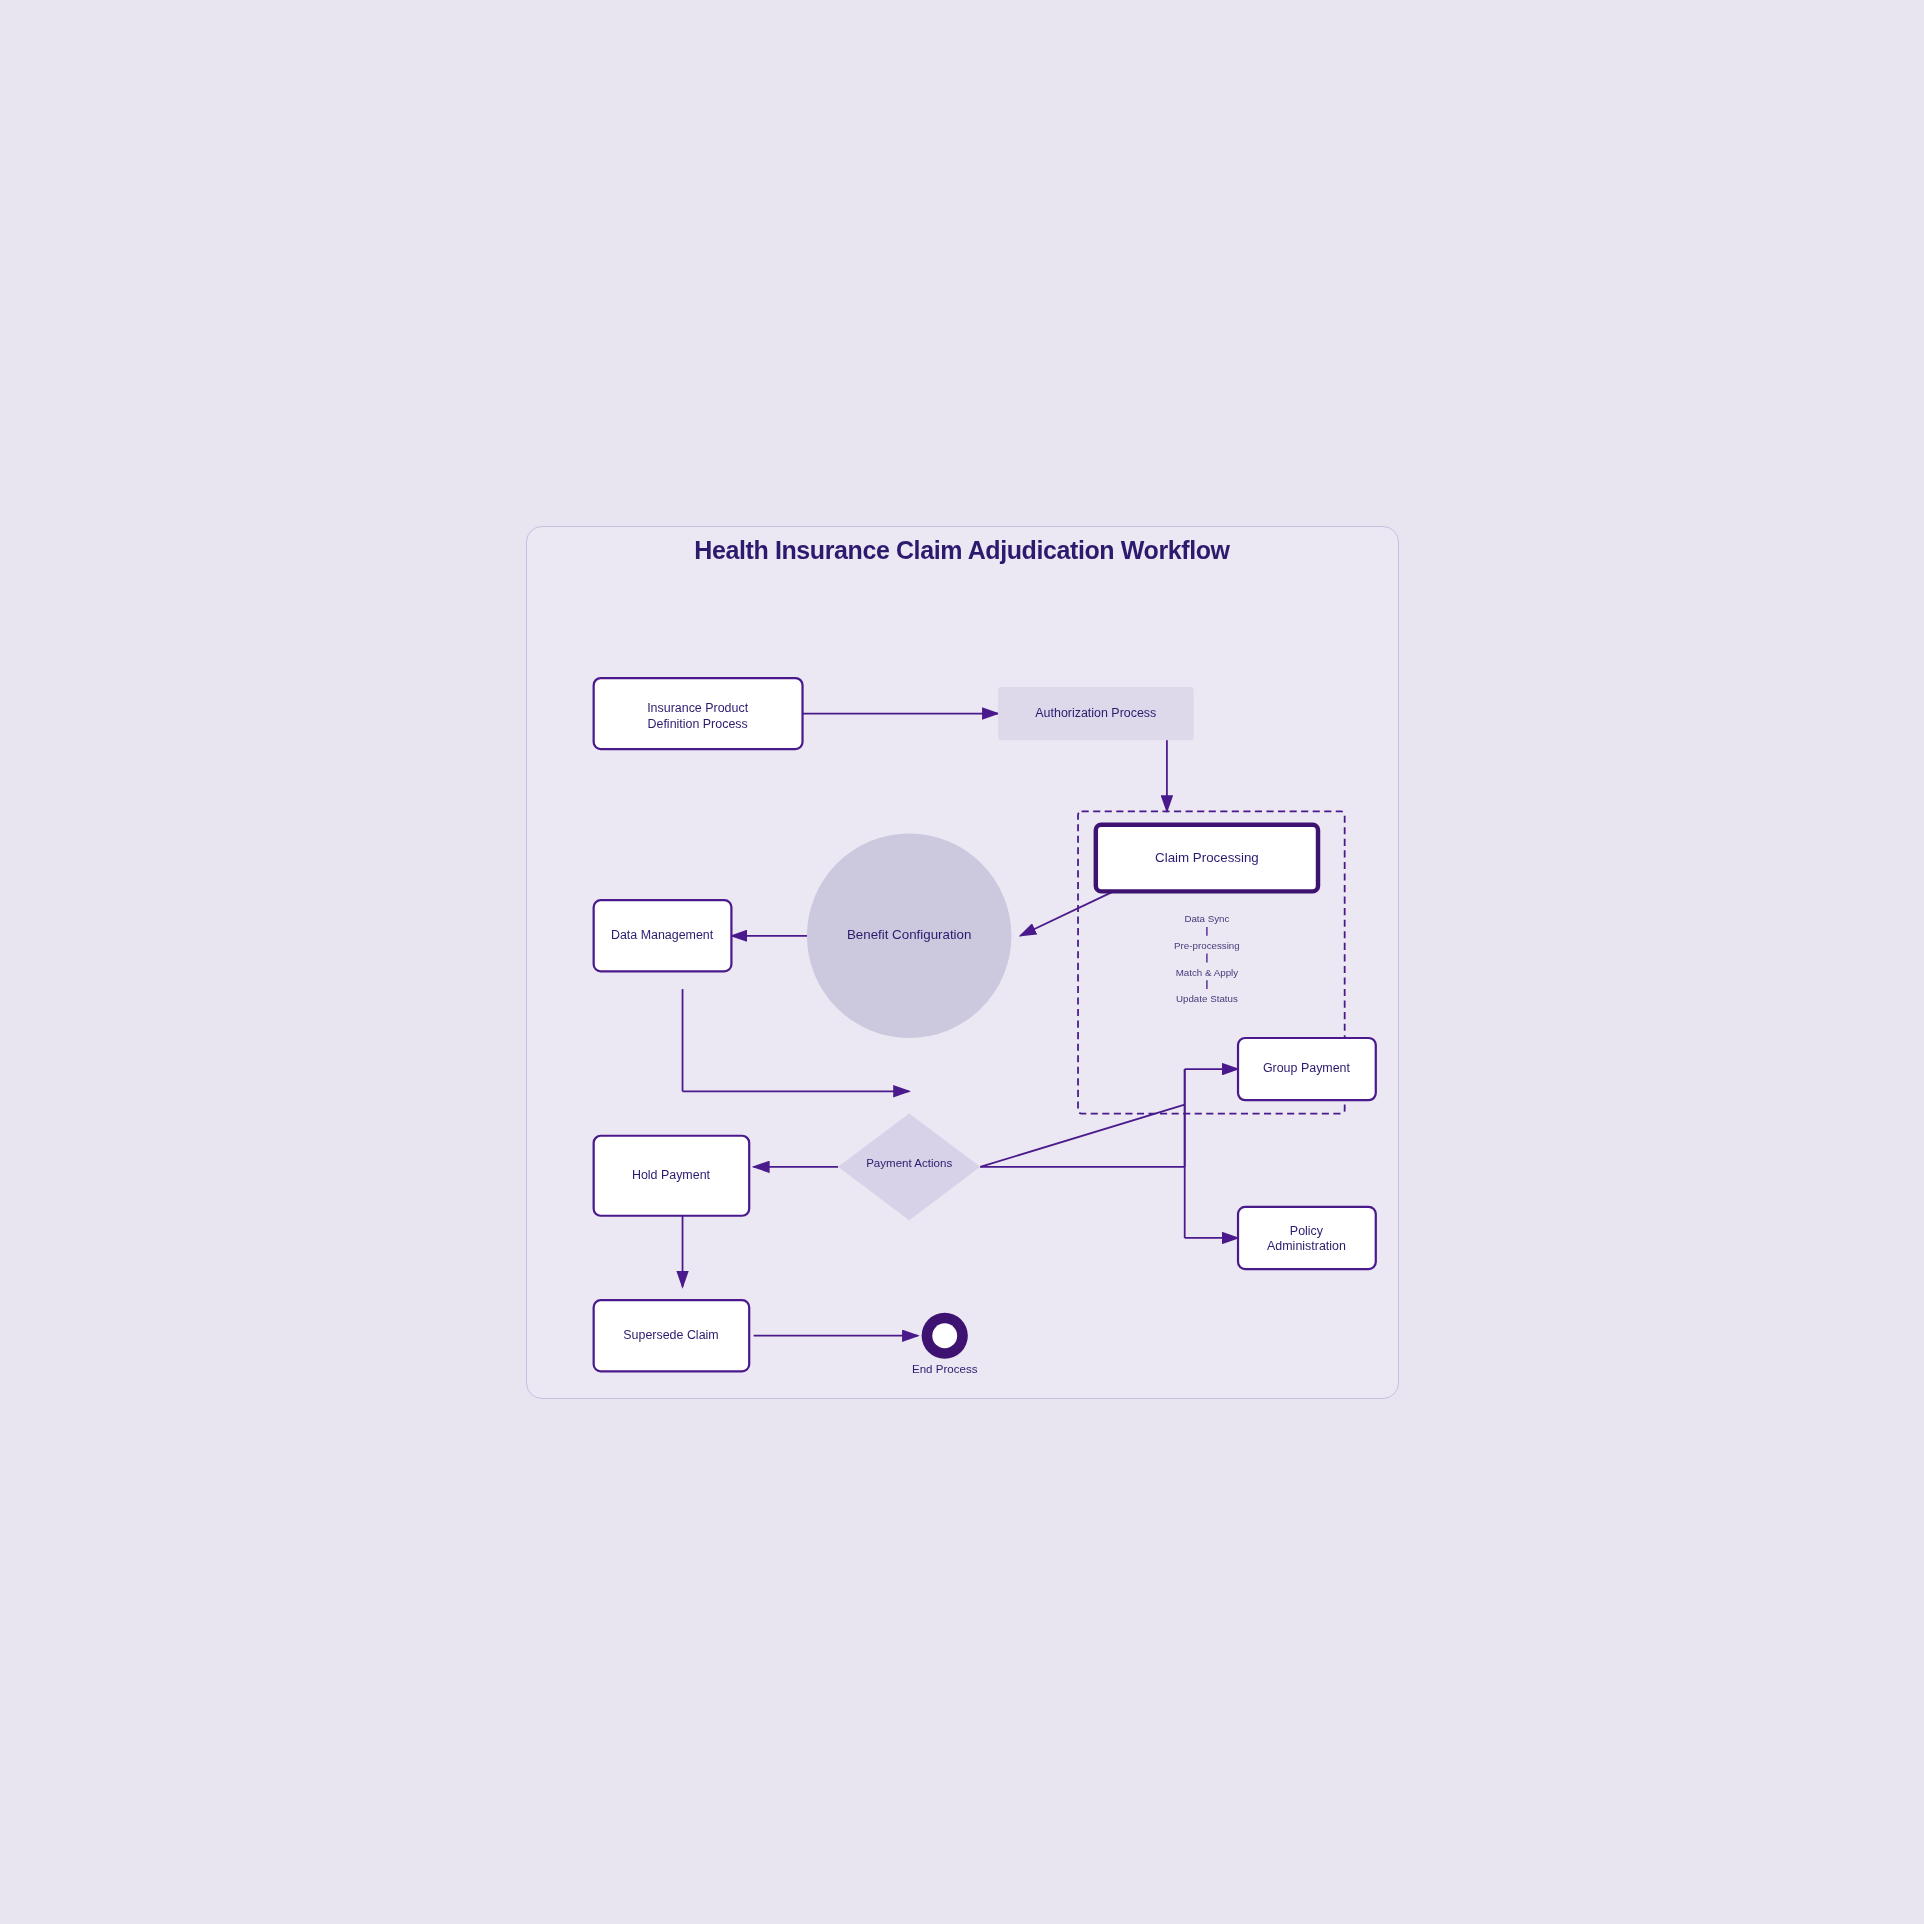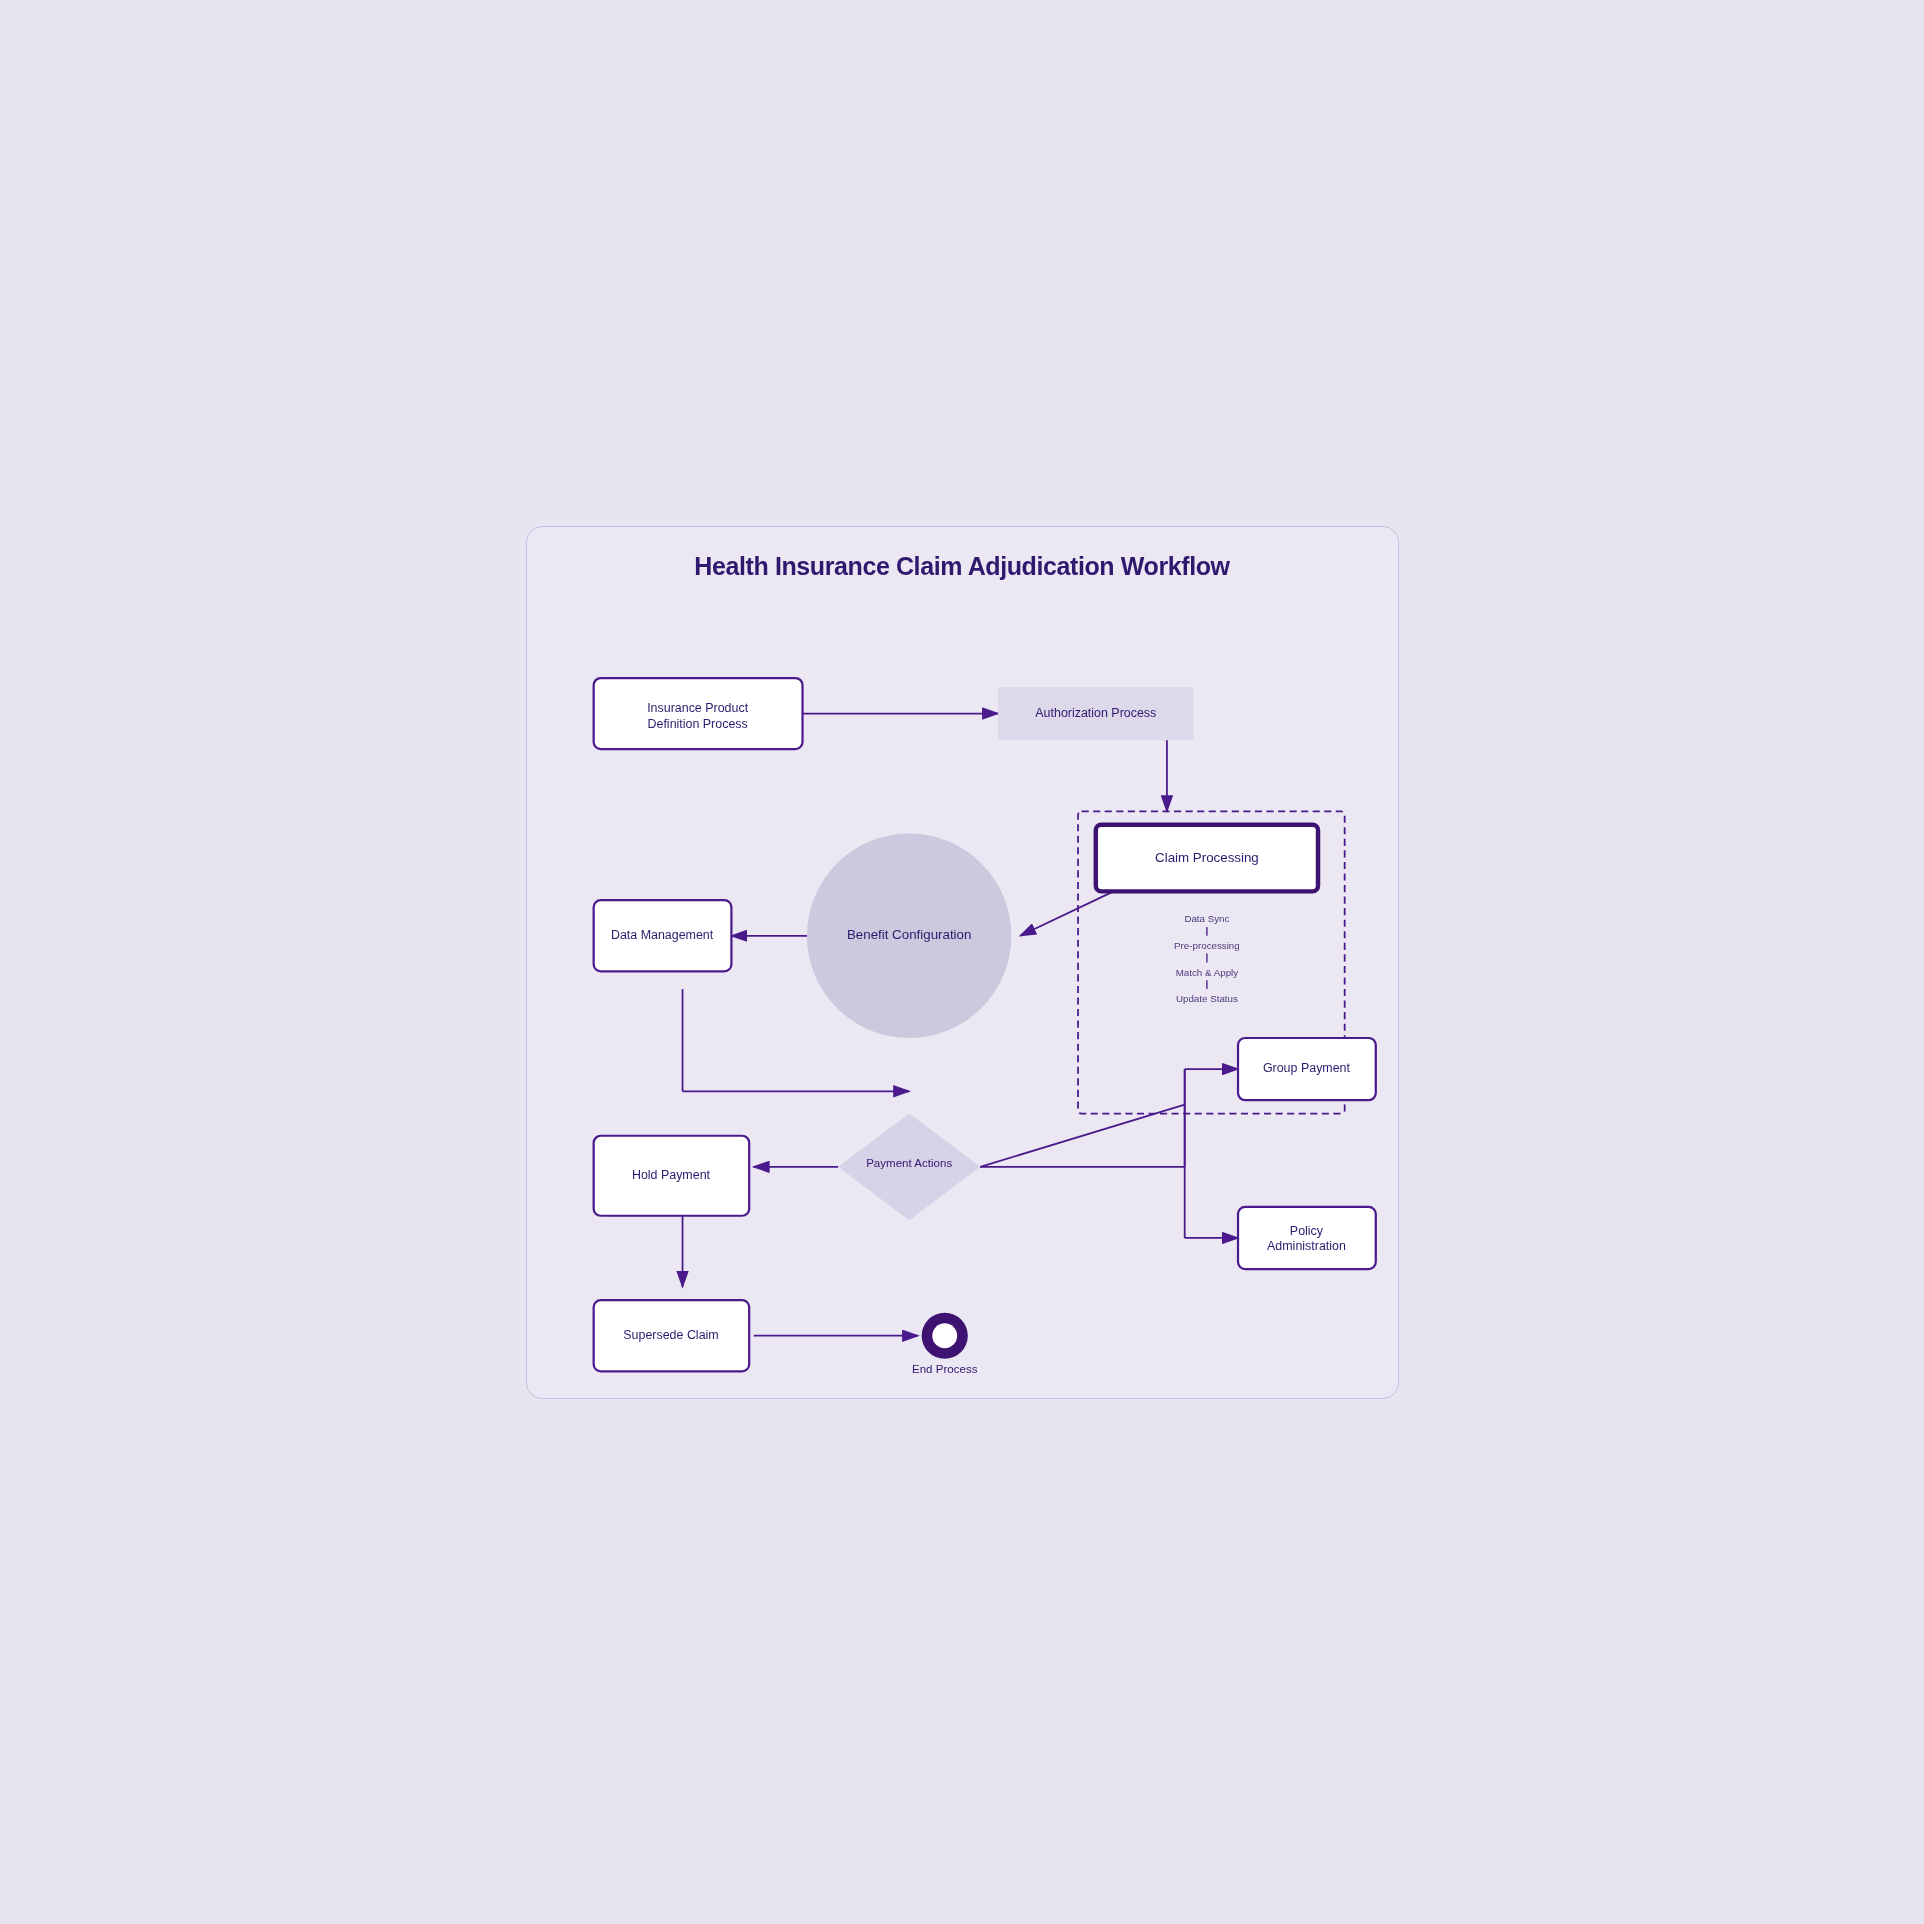--- a/index.html
+++ b/index.html
@@ -21,21 +21,21 @@
       height: 873px;
       position: relative;
       overflow: hidden;
     }
 
     .diagram-title {
       text-align: center;
       color: #2d1a6e;
       font-size: 25px;
       font-weight: 800;
-      padding: 25px 18px 9px;
+      padding: 9px 18px 9px;
       letter-spacing: -0.4px;
     }
 
     
     .diagram-svg {
       position: absolute;
       top: 71px;
       left: 0;
       width: 100%;
       height: calc(100% - 71px);

